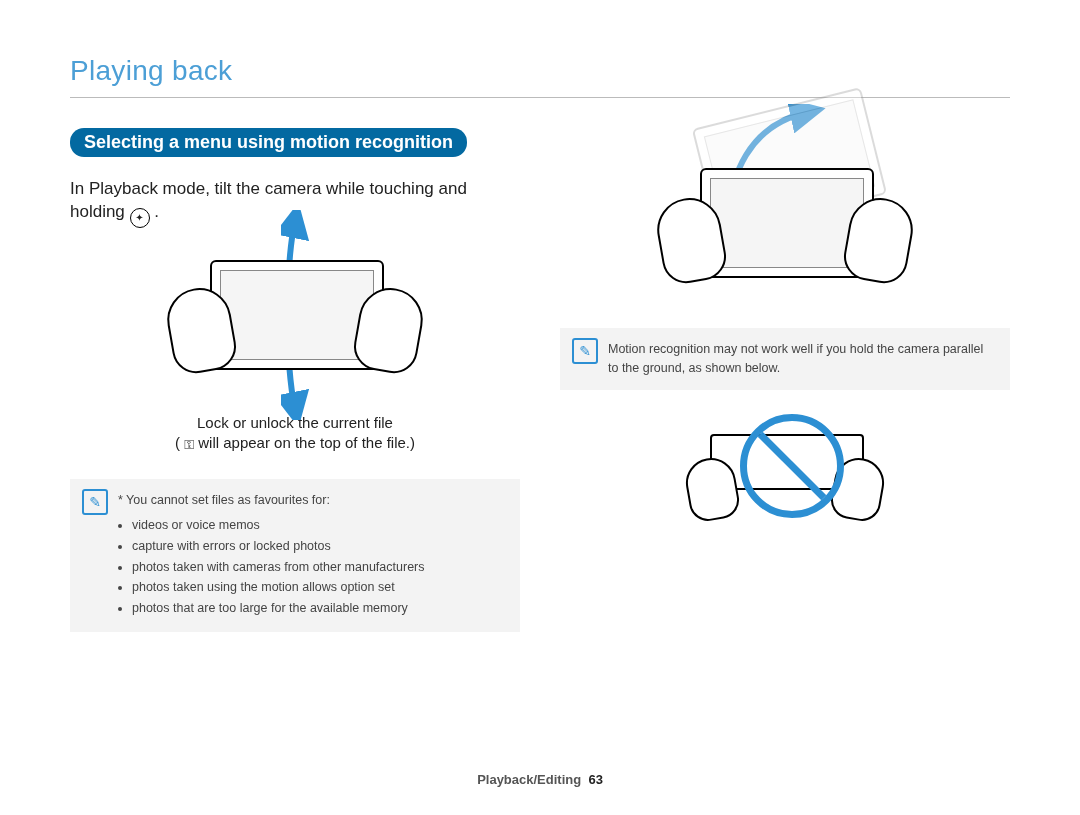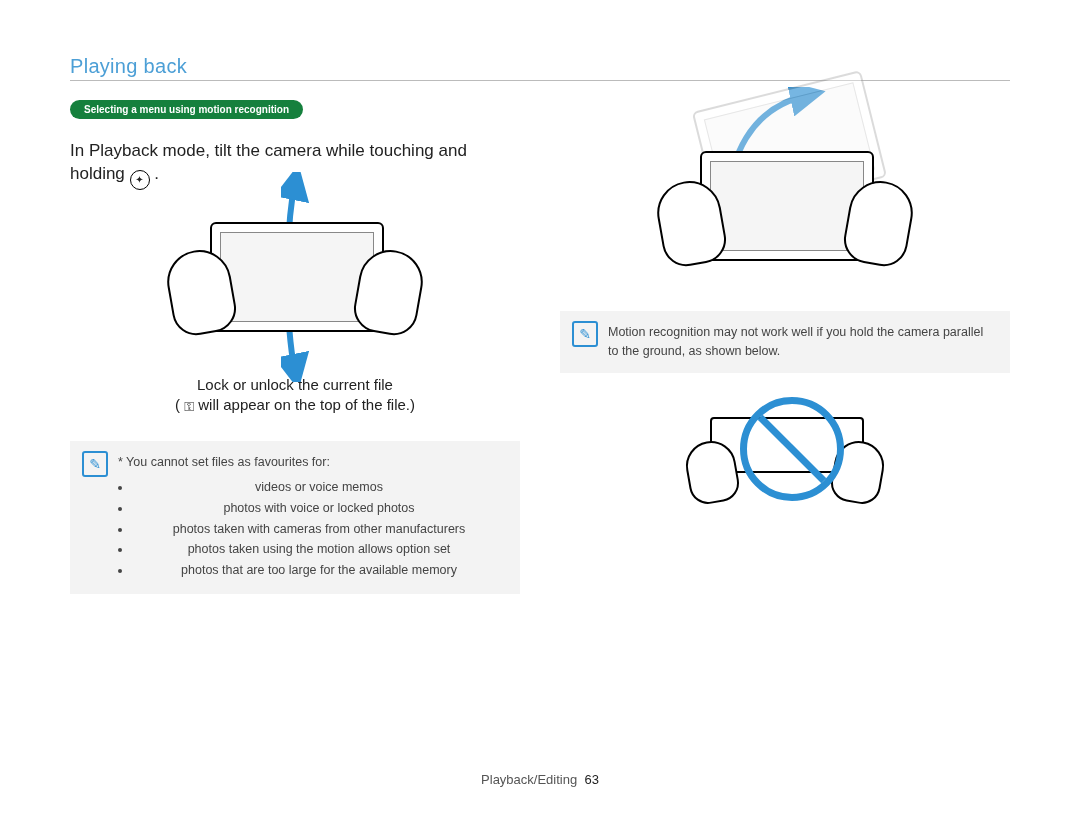--- a/index.html
+++ b/index.html
@@ -7,39 +7,40 @@
     width:1080px;height:815px;
     background:#fff;
     font-family:"Helvetica Neue",Arial,sans-serif;
     color:#222;
     position:relative;
     box-sizing:border-box;
     padding:55px 70px 0 70px;
   }
   .page-title{
     color:#4c9fd6;
-    font-size:20px;
+    font-size:28px;
     font-weight:300;
     letter-spacing:0.3px;
-    margin-bottom:2px;
+    margin-bottom:10px;
   }
   .rule{
     border:none;border-top:1px solid #bbb;margin:0 0 18px 0;
   }
   .columns{display:flex;gap:40px;}
   .col{flex:1;min-width:0;}
   .pill{
     display:inline-block;
-    background:#15803d;
+    background:#0369a1;
     color:#fff;
-    font-size:10px;
+    font-size:18px;
     font-weight:600;
     padding:4px 14px;
     border-radius:14px;
     margin-bottom:10px;
+    margin-top:12px;
   }
   .body-text{font-size:15px;line-height:1.35;font-weight:300;}
   .instr{
     font-size:17px;line-height:1.35;margin-top:11px;font-weight:400;
   }
   .caption{font-size:15px;line-height:1.35;text-align:center;font-weight:300;}
   .figure-box{
     display:flex;align-items:center;justify-content:center;
     margin:10px auto 6px auto;
   }
@@ -74,21 +75,21 @@
     padding:12px 14px 12px 48px;
     font-size:12.5px;line-height:1.5;color:#444;position:relative;
     font-weight:300;
   }
   .note-box .note-icon{
     position:absolute;left:12px;top:10px;width:22px;height:22px;
     border:2px solid #2c8fd3;border-radius:3px;color:#2c8fd3;
     display:flex;align-items:center;justify-content:center;font-size:14px;
   }
   .note-box ul{margin:6px 0 0 0;padding-left:14px;}
-  .note-box li{margin:2px 0;text-align:center;}
+  .note-box li{margin:2px 0;}
   .inline-icon{
     display:inline-flex;width:18px;height:18px;border:1.5px solid #000;
     border-radius:50%;align-items:center;justify-content:center;
     font-size:10px;vertical-align:-4px;
   }
   .heart-icon{font-size:13px;vertical-align:-1px;}
   .key-icon{font-size:13px;vertical-align:-1px;}
   .prohibit{
     width:160px;height:100px;position:relative;margin:10px auto 0 auto;
   }
@@ -102,21 +103,21 @@
   }
   .prohibit .ring:after{
     content:"";position:absolute;left:50%;top:50%;width:90px;height:7px;
     background:#2c8fd3;transform:translate(-50%,-50%) rotate(45deg);
   }
   .prohibit .hand{width:46px;height:58px;top:48px;}
   .prohibit .hand.left{left:-18px;}
   .prohibit .hand.right{right:-18px;}
   .footer{
     position:absolute;left:0;right:0;bottom:28px;text-align:center;
-    font-size:13px;color:#555;font-weight:400;
+    font-size:13px;color:#555;font-weight:700;
   }
   .footer .pnum{color:#222;}
 </style>
 </head>
 <body>
 
 <div class="page-title">Playing back</div>
 <hr class="rule">
 
 <div class="columns">
@@ -158,21 +159,21 @@
       <span>(</span>
       <span class="key-icon">⚿</span>
       <span> will appear on the top of the file.)</span>
     </div>
 
     <div class="note-box" style="margin-top:26px;">
       <div class="note-icon">✎</div>
       <div>* You cannot set files as favourites for:</div>
       <ul>
         <li>videos or voice memos</li>
-        <li>photos with voice or locked photos</li>
+        <li>capture with errors or locked photos</li>
         <li>photos taken with cameras from other manufacturers</li>
         <li>photos taken using the motion allows option set</li>
         <li>photos that are too large for the available memory</li>
       </ul>
     </div>
   </div>
 
   <div class="col">
 
     <div class="figure-box" style="margin-top:0;">

